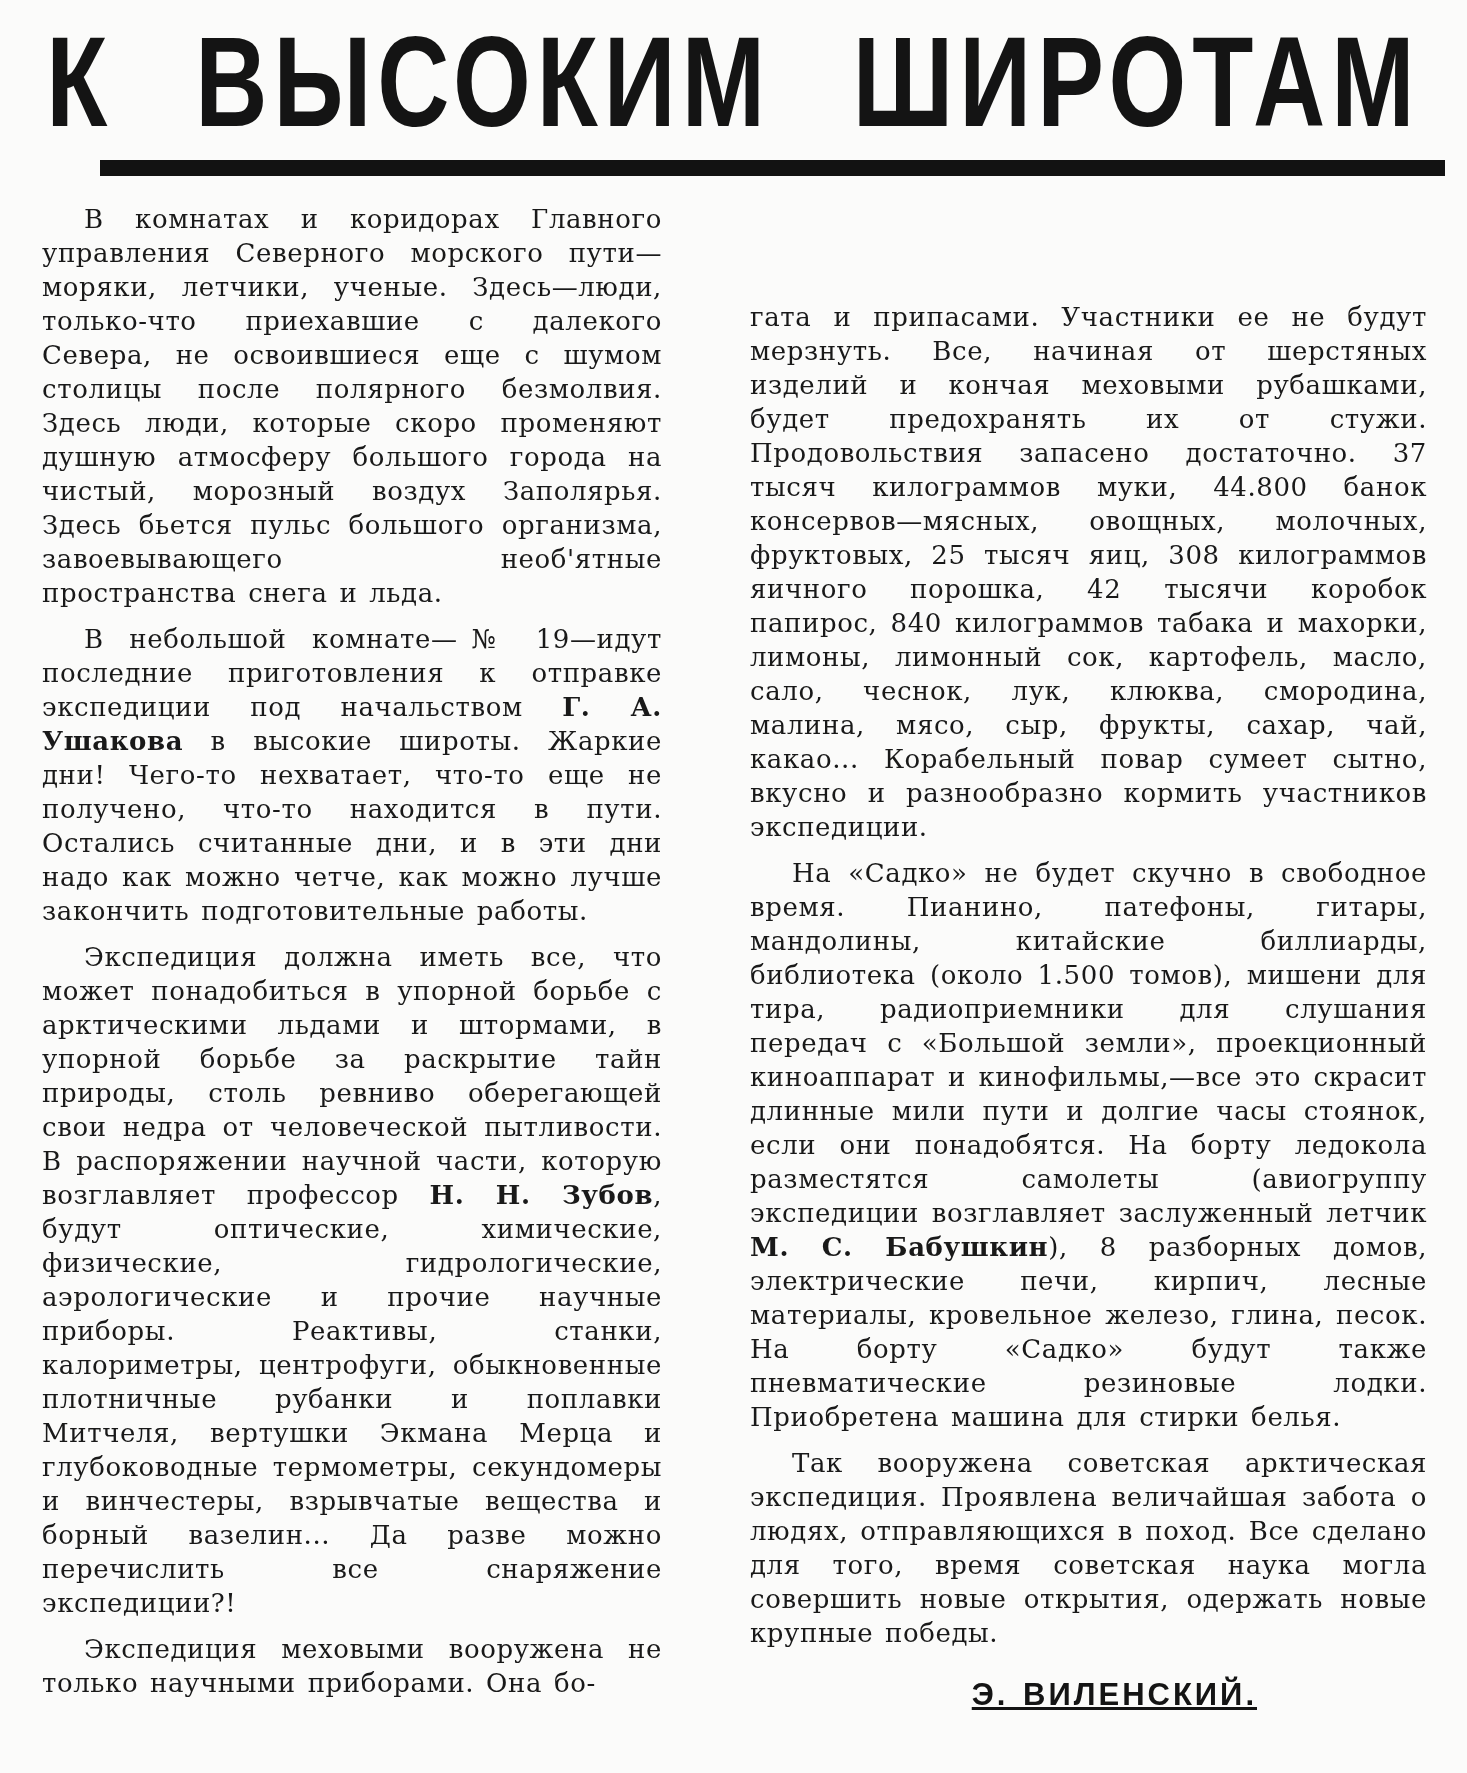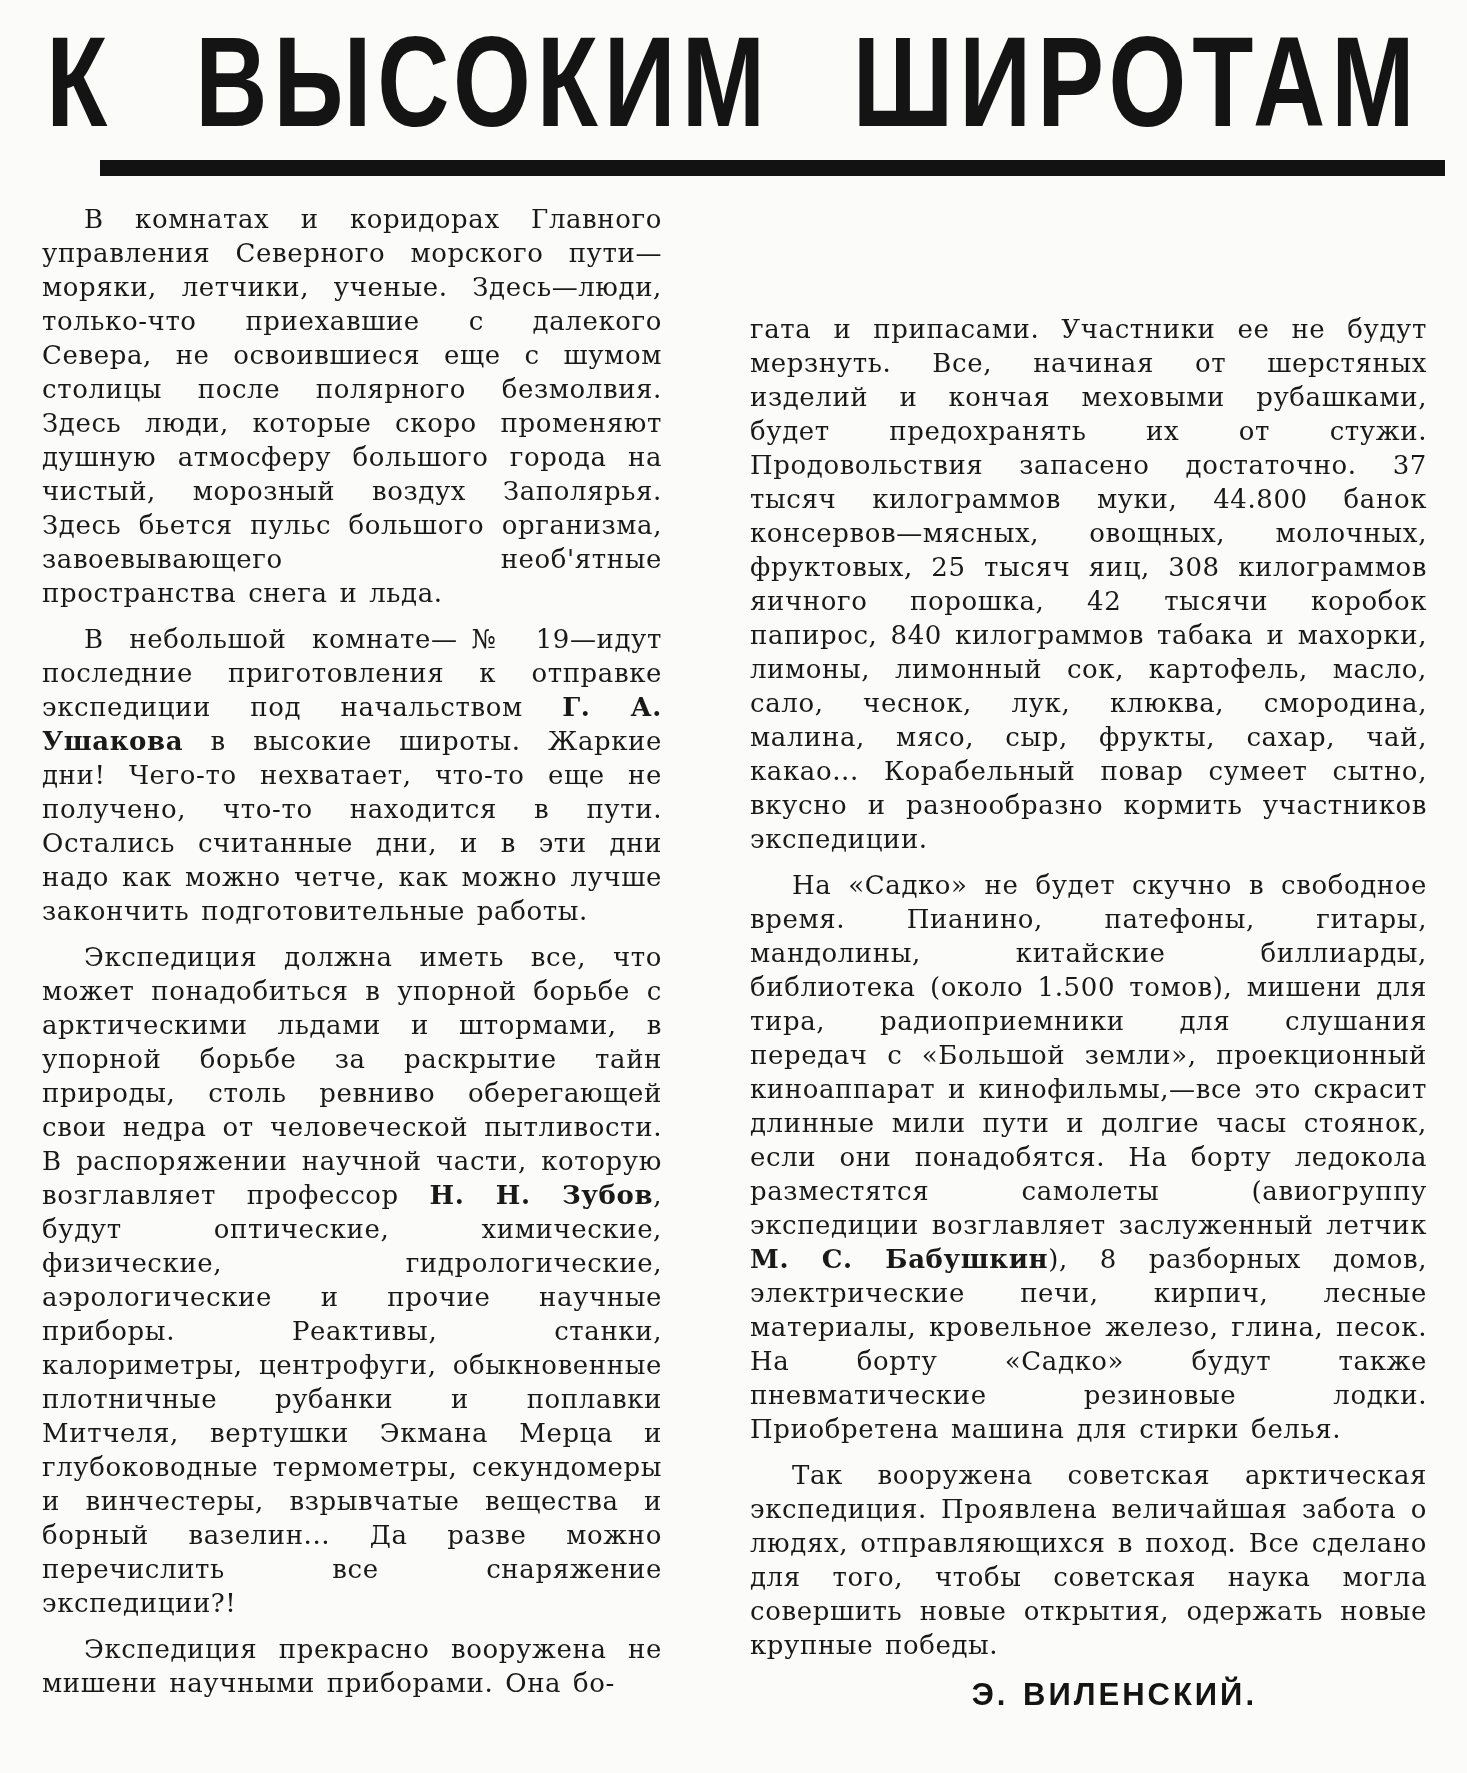--- a/index.html
+++ b/index.html
@@ -62,53 +62,54 @@
     margin: 2px 30px 46px 55px;
   }
   .col-right { flex: 1 1 auto; }
   .para {
     margin: 0 0 12px 0;
     text-indent: 42px;
   }
   .para.no-indent { text-indent: 0; margin-top: 48px; }
   .b { font-weight: 700; }
   .signature {
-    margin-top: 16px;
+    margin-top: 28px;
     padding-right: 170px;
     text-align: right;
     font-family: "Liberation Sans", sans-serif;
     font-weight: 700;
     font-size: 31px;
     letter-spacing: 3px;
     color: #141414;
+    text-decoration: underline;
   }
 </style>
 </head>
 <body>
 
 <div class="sheet">
 
   <h1 class="headline">К ВЫСОКИМ ШИРОТАМ</h1>
 
   <div class="headline-rule"></div>
 
   <div class="columns">
 
     <div class="col col-left">
         <p class="para"><span>В комнатах и коридорах Главного управления Северного морского пути—моряки, летчики, ученые. Здесь—люди, только-что приехавшие с далекого Севера, не освоившиеся еще с шумом столицы после полярного безмолвия. Здесь люди, которые скоро променяют душную атмосферу большого города на чистый, морозный воздух Заполярья. Здесь бьется пульс большого организма, завоевывающего необ'ятные пространства снега и льда.</span></p>
         <p class="para"><span>В небольшой комнате—№ 19—идут последние приготовления к отправке экспедиции под начальством </span><span class="b">Г. А. Ушакова</span><span> в высокие широты. Жаркие дни! Чего-то нехватает, что-то еще не получено, что-то находится в пути. Остались считанные дни, и в эти дни надо как можно четче, как можно лучше закончить подготовительные работы.</span></p>
         <p class="para"><span>Экспедиция должна иметь все, что может понадобиться в упорной борьбе с арктическими льдами и штормами, в упорной борьбе за раскрытие тайн природы, столь ревниво оберегающей свои недра от человеческой пытливости. В распоряжении научной части, которую возглавляет профессор </span><span class="b">Н. Н. Зубов</span><span>, будут оптические, химические, физические, гидрологические, аэрологические и прочие научные приборы. Реактивы, станки, калориметры, центрофуги, обыкновенные плотничные рубанки и поплавки Митчеля, вертушки Экмана Мерца и глубоководные термометры, секундомеры и винчестеры, взрывчатые вещества и борный вазелин... Да разве можно перечислить все снаряжение экспедиции?!</span></p>
-        <p class="para"><span>Экспедиция прекрасно вооружена не мишени научными приборами. Она бо-</span></p>
+        <p class="para"><span>Экспедиция меховыми вооружена не только научными приборами. Она бо-</span></p>
       </div>
 
     <div class="divider"></div>
 
     <div class="col col-right">
       <div>
           <p class="para no-indent"><span>гата и припасами. Участники ее не будут мерзнуть. Все, начиная от шерстяных изделий и кончая меховыми рубашками, будет предохранять их от стужи. Продовольствия запасено достаточно. 37 тысяч килограммов муки, 44.800 банок консервов—мясных, овощных, молочных, фруктовых, 25 тысяч яиц, 308 килограммов яичного порошка, 42 тысячи коробок папирос, 840 килограммов табака и махорки, лимоны, лимонный сок, картофель, масло, сало, чеснок, лук, клюква, смородина, малина, мясо, сыр, фрукты, сахар, чай, какао... Корабельный повар сумеет сытно, вкусно и разнообразно кормить участников экспедиции.</span></p>
           <p class="para"><span>На «Садко» не будет скучно в свободное время. Пианино, патефоны, гитары, мандолины, китайские биллиарды, библиотека (около 1.500 томов), мишени для тира, радиоприемники для слушания передач с «Большой земли», проекционный киноаппарат и кинофильмы,—все это скрасит длинные мили пути и долгие часы стоянок, если они понадобятся. На борту ледокола разместятся самолеты (авиогруппу экспедиции возглавляет заслуженный летчик </span><span class="b">М. С. Бабушкин</span><span>), 8 разборных домов, электрические печи, кирпич, лесные материалы, кровельное железо, глина, песок. На борту «Садко» будут также пневматические резиновые лодки. Приобретена машина для стирки белья.</span></p>
-          <p class="para"><span>Так вооружена советская арктическая экспедиция. Проявлена величайшая забота о людях, отправляющихся в поход. Все сделано для того, чтобы советская наука могла совершить новые открытия, одержать новые крупные победы.</span></p>
+          <p class="para"><span>Так вооружена советская арктическая экспедиция. Проявлена величайшая забота о людях, отправляющихся в поход. Все сделано для того, время советская наука могла совершить новые открытия, одержать новые крупные победы.</span></p>
         </div>
       <div class="signature">Э. ВИЛЕНСКИЙ.</div>
     </div>
 
   </div>
 </div>
 
 </body></html>

